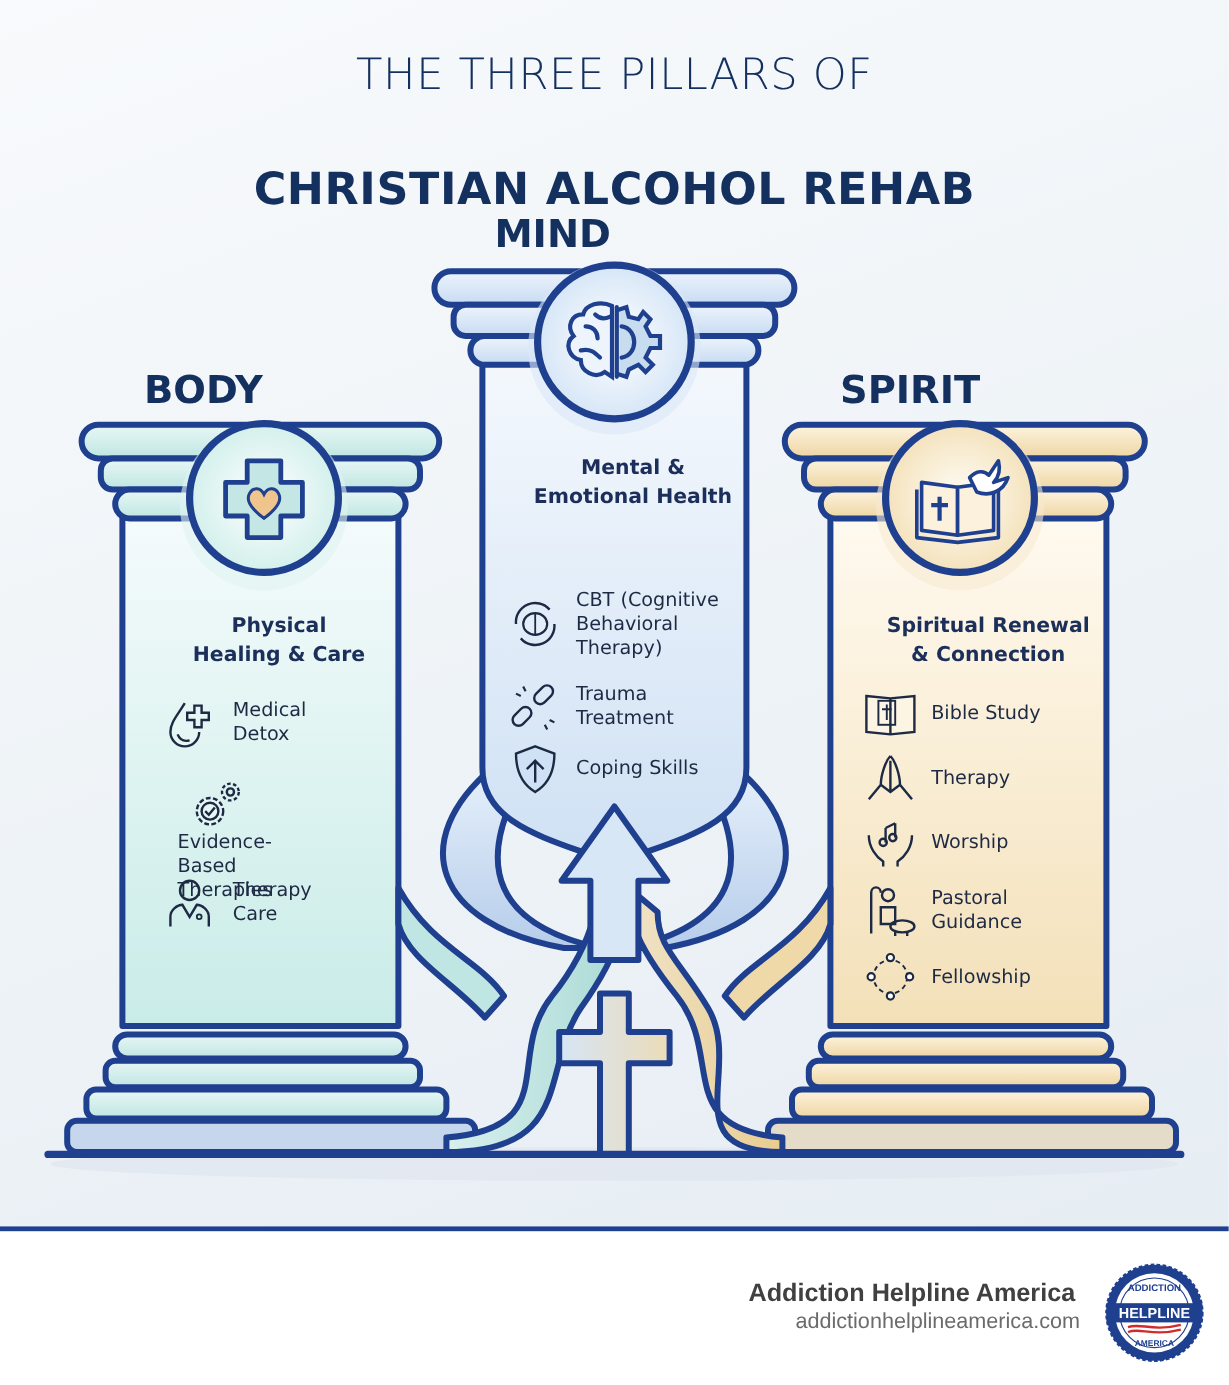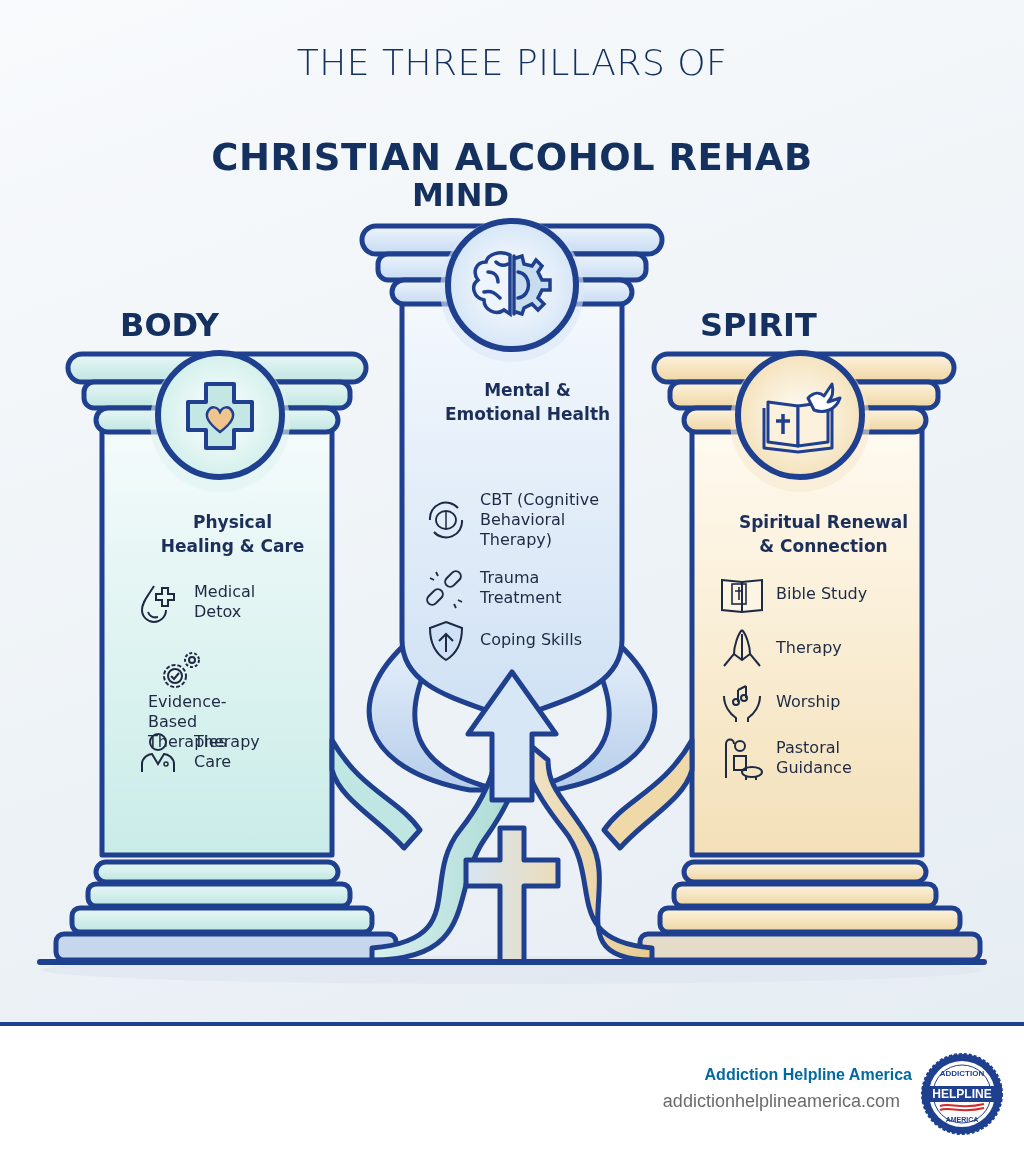--- a/index.html
+++ b/index.html
@@ -41,22 +41,22 @@
   }
   .item {
     position: absolute; display: flex; align-items: center;
   }
   .item .ico { width: 44px; height: 44px; flex: 0 0 44px; }
   .item .lbl {
     font-size: 16px; line-height: 20px; color: #1e2a44; margin-left: 12px;
     white-space: pre-line;
   }
   .footer-name {
-    position: absolute; right: 112px; top: 1066px; font-size: 16px;
-    font-weight: 700; color: #0369a1; font-family: "Liberation Sans", sans-serif;
+    position: absolute; right: 128px; top: 1066px; font-size: 21px;
+    font-weight: 700; color: #404040; font-family: "Liberation Sans", sans-serif;
   }
   .footer-url {
     position: absolute; right: 124px; top: 1091px; font-size: 18px;
     color: #6b6b6b; font-family: "Liberation Sans", sans-serif;
   }
   .badge { position: absolute; left: 920px; top: 1052px; width: 84px; height: 84px; }
 </style>
 </head>
 <body>
 
@@ -306,20 +306,30 @@
     <svg class="ico" viewBox="0 0 44 44">
       <path d="M6 42 L6 8 C6 2, 14 2, 14 8" fill="none" stroke="#1e2a44" stroke-width="2"></path>
       <circle cx="20" cy="10" r="5" fill="none" stroke="#1e2a44" stroke-width="2"></circle>
       <path d="M14 20 L26 20 L26 34 L14 34 Z" fill="none" stroke="#1e2a44" stroke-width="2"></path>
       <ellipse cx="32" cy="36" rx="10" ry="5" fill="none" stroke="#1e2a44" stroke-width="2"></ellipse>
       <path d="M26 40 L26 44 M36 40 L36 44" stroke="#1e2a44" stroke-width="2"></path>
     </svg>
     <span class="lbl">Pastoral
 Guidance</span>
   </div>
+  <div class="item" style="left:720px; top:792px;">
+    <svg class="ico" viewBox="0 0 44 44">
+      <circle cx="22" cy="22" r="14" fill="none" stroke="#1e2a44" stroke-width="1.6" stroke-dasharray="4 3"></circle>
+      <circle cx="22" cy="6" r="3" fill="#fff" stroke="#1e2a44" stroke-width="1.8"></circle>
+      <circle cx="6" cy="22" r="3" fill="#fff" stroke="#1e2a44" stroke-width="1.8"></circle>
+      <circle cx="38" cy="22" r="3" fill="#fff" stroke="#1e2a44" stroke-width="1.8"></circle>
+      <circle cx="22" cy="38" r="3" fill="#fff" stroke="#1e2a44" stroke-width="1.8"></circle>
+    </svg>
+    <span class="lbl">Fellowship</span>
+  </div>
 
 </div>
 
 <div class="rule"></div>
 
 <div class="footer-name">Addiction Helpline America</div>
 <div class="footer-url">addictionhelplineamerica.com</div>
 
 <svg class="badge" viewBox="0 0 84 84">
   <circle cx="42" cy="42" r="40" fill="#1f3f8f" stroke="#1f3f8f" stroke-width="2" stroke-dasharray="3 2"></circle>

